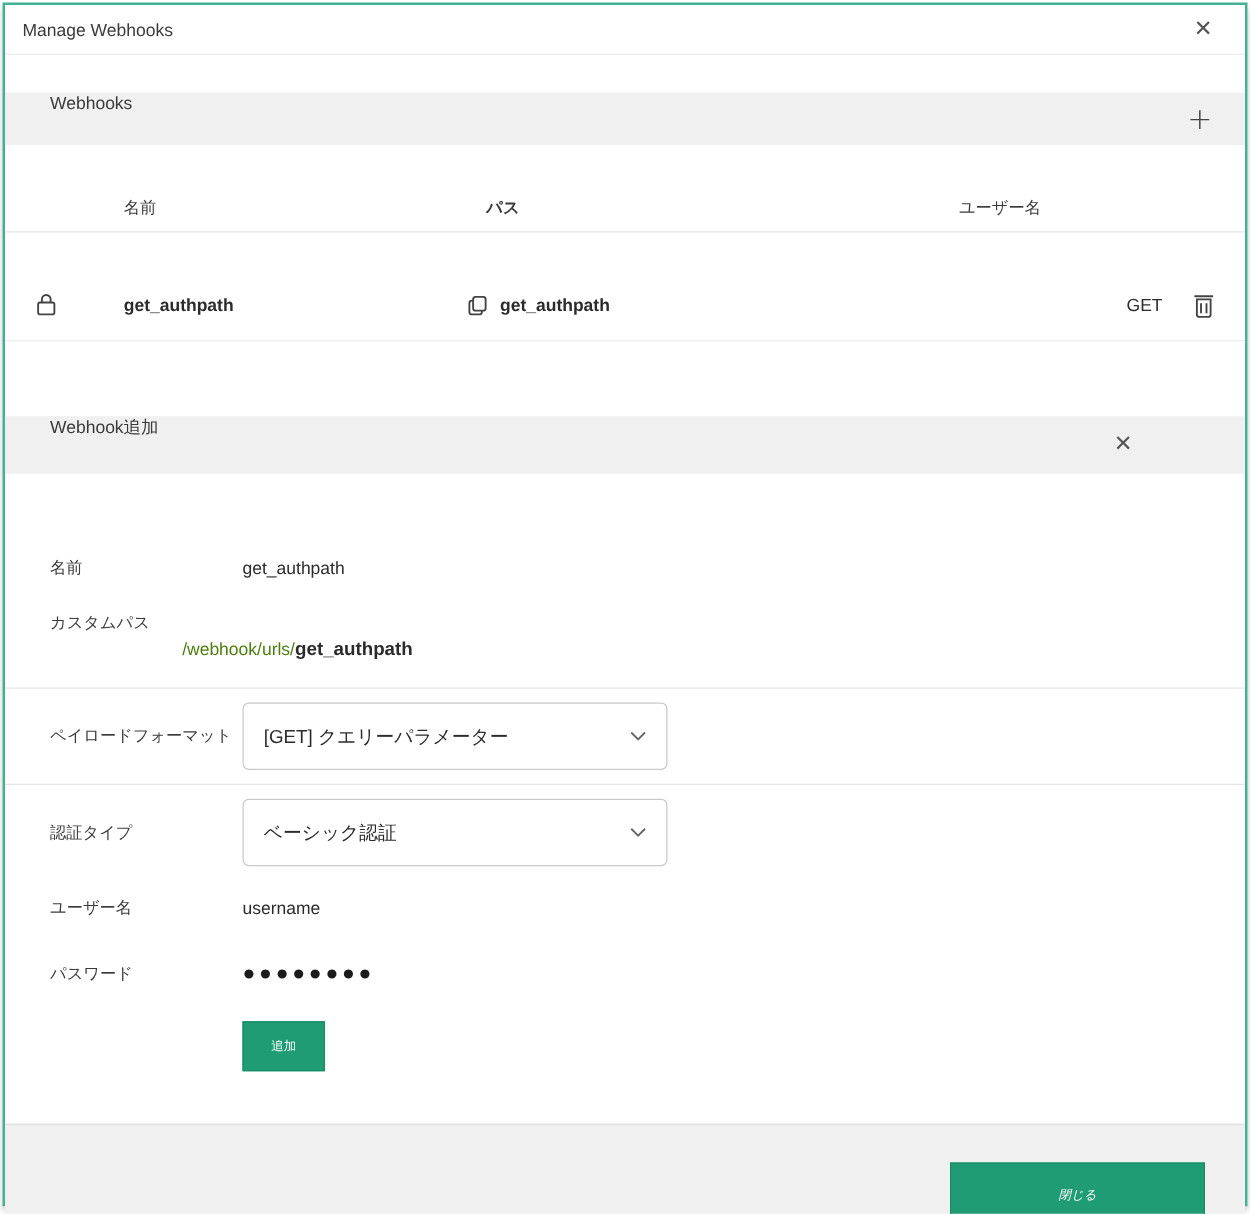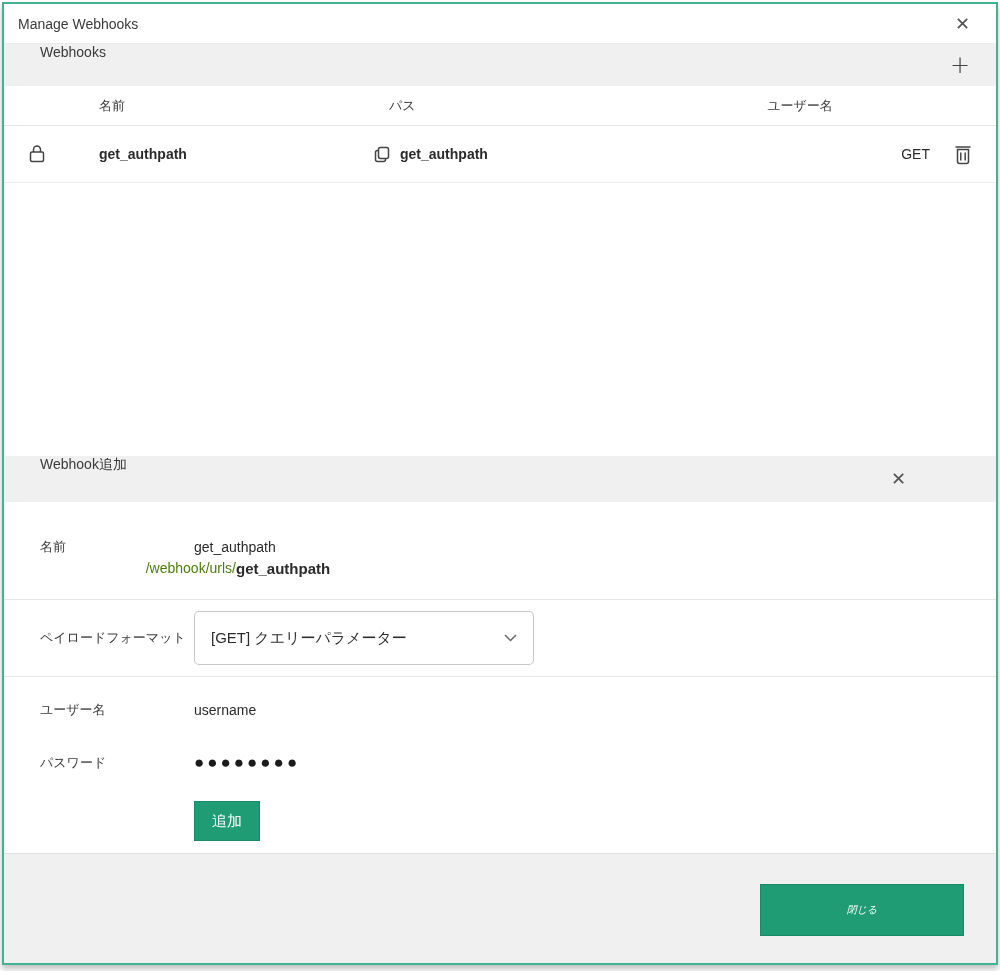--- a/index.html
+++ b/index.html
@@ -9,20 +9,21 @@
     color: #2d2d2d;
     font-size: 14px;
   }
   .dialog {
     width: 996px; height: 963px;
     margin: 2px;
     border: 2px solid #44b193;
     background: #ffffff;
     display: flex; flex-direction: column;
     box-shadow: 0 4px 6px rgba(0,0,0,0.25);
+    gap: 30px;
   }
   
   .title-bar {
     height: 40px; flex: 0 0 40px;
     display: flex; align-items: center; justify-content: space-between;
     padding: 0 22px 0 14px;
     border-bottom: 1px solid #ececec;
     background: #ffffff;
   }
   .title-bar .title { font-size: 14px; color: #3a3a3a; }
@@ -48,21 +49,21 @@
     grid-template-columns: 65px 280px 1fr 260px 66px;
     align-items: center;
   }
   .table-header {
     flex: 0 0 40px; height: 40px;
     border-bottom: 1px solid #e4e4e4;
     font-size: 13px; color: #3a3a3a;
     background: #fff;
   }
   .th-name { padding-left: 30px; }
-  .th-path { padding-left: 40px; }
+  .th-path { padding-left: 40px; font-weight: bold; }
   .th-method { text-align: center; }
   .webhook-row {
     flex: 0 0 57px; height: 57px;
     border-bottom: 1px solid #ededed;
     background: #fff;
   }
   .cell-lock { display: flex; justify-content: center; }
   .cell-name { padding-left: 30px; font-weight: bold; font-size: 14px; color: #2b2b2b; }
   .cell-path { display: flex; align-items: center; gap: 10px; padding-left: 25px; }
   .cell-path .path-text { font-weight: bold; font-size: 14px; color: #2b2b2b; }
@@ -98,21 +99,21 @@
     font-size: 15px; color: #2b2b2b;
     cursor: pointer;
   }
   .username-line { margin-top: 24px; }
   .password-line { margin-top: 34px; }
   .password-dots { font-size: 17px; letter-spacing: 3px; color: #1b1b1b; }
   .add-btn-line { margin-top: 28px; margin-bottom: 12px; }
   .btn-green {
     background: #1f9c73; color: #ffffff;
     border: 1px solid #188a65;
-    font-size: 15px;
+    font-size: 10px;
     cursor: pointer;
     font-family: "Liberation Sans", "DejaVu Sans", sans-serif;
   }
   .add-btn { width: 66px; height: 40px; margin-left: 154px; }
   
   .footer {
     flex: 0 0 110px; height: 110px;
     background: #f0f0f0;
     border-top: 1px solid #e0e0e0;
     display: flex; align-items: flex-start; justify-content: flex-end;
@@ -180,39 +181,51 @@
     <button class="icon-btn">✕</button>
   </div>
 
   <div class="add-form">
 
     <div class="form-line name-line">
       <span class="form-label">名前</span>
       <span class="value-text">get_authpath</span>
     </div>
 
+    <div class="form-line custompath-label-line">
+      <span class="form-label">カスタムパス</span>
+    </div>
     <div class="custompath-value-line">
       <span class="path-prefix">/webhook/urls/</span>
       <span class="path-value">get_authpath</span>
     </div>
 
     <div class="divider"></div>
 
     <div class="form-line select-line">
       <span class="form-label">ペイロードフォーマット</span>
       <div class="select-box">
         <span>[GET] クエリーパラメーター</span>
         <svg class="icon" width="13" height="8" viewBox="0 0 13 8" style="stroke:#666;">
           <polyline points="1,1 6.5,6.5 12,1"></polyline>
         </svg>
       </div>
     </div>
 
     <div class="divider" style="margin-top:11px;"></div>
 
+    <div class="form-line select-line">
+      <span class="form-label">認証タイプ</span>
+      <div class="select-box">
+        <span>ベーシック認証</span>
+        <svg class="icon" width="13" height="8" viewBox="0 0 13 8" style="stroke:#666;">
+          <polyline points="1,1 6.5,6.5 12,1"></polyline>
+        </svg>
+      </div>
+    </div>
 
     <div class="form-line username-line">
       <span class="form-label">ユーザー名</span>
       <span class="value-text">username</span>
     </div>
 
     <div class="form-line password-line">
       <span class="form-label">パスワード</span>
       <span class="password-dots">●●●●●●●●</span>
     </div>

